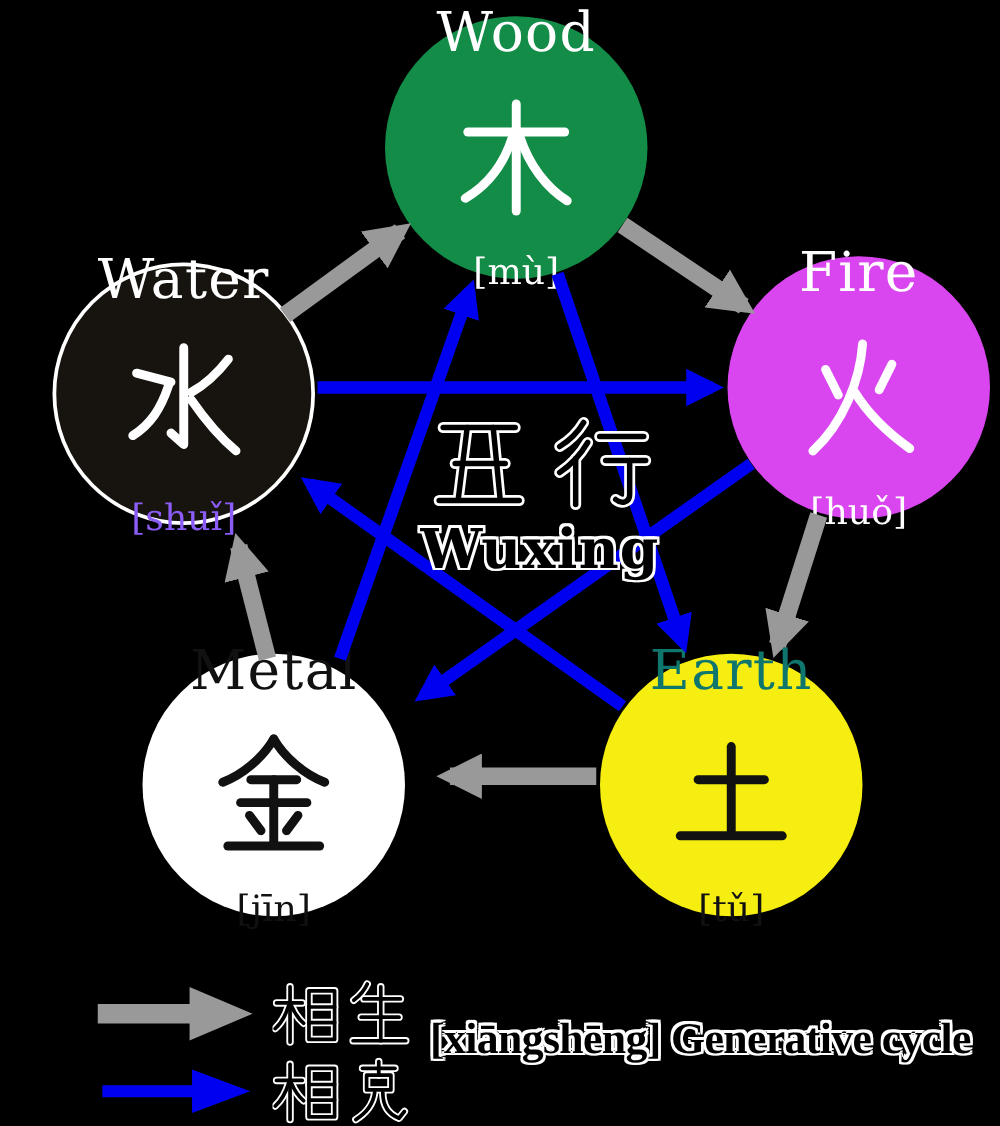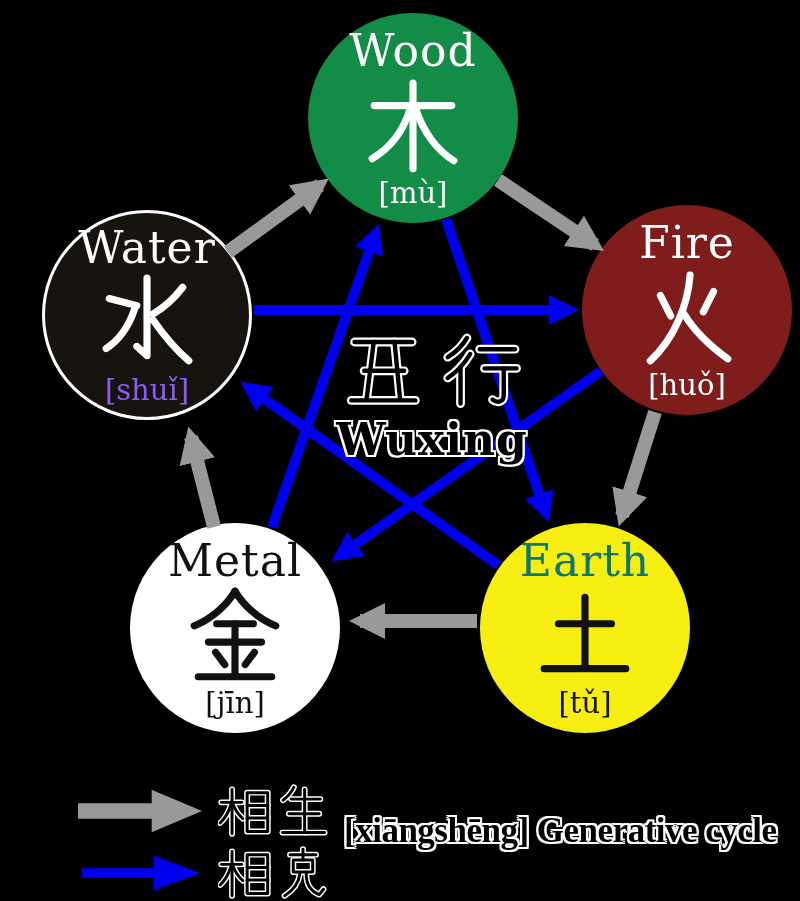--- a/index.html
+++ b/index.html
@@ -1,21 +1,21 @@
 <!DOCTYPE html>
 <html><head>
 <meta charset="utf-8">
 <style>
   html,body{margin:0;padding:0;background:#000;}
   .stage{position:relative;width:800px;height:901px;background:#000;overflow:hidden;
          font-family:"DejaVu Serif",serif;}
   .arrows{position:absolute;left:0;top:0;z-index:2;pointer-events:none;}
   .circle{position:absolute;width:210px;height:210px;border-radius:50%;z-index:1;
           display:flex;flex-direction:column;align-items:center;justify-content:center;
-          text-align:center;box-sizing:border-box;}
+          text-align:center;box-sizing:border-box;gap:24px;}
   .circle.ring{border:3px solid #fff;}
   .el-name{font-size:44px;line-height:1.05;letter-spacing:1px;}
   .el-pinyin{font-size:29px;line-height:1;margin-top:2px;}
   .glyph-row{display:flex;align-items:center;}
   .glyph-row svg{display:block;}
   .center-block{position:absolute;left:432px;top:330px;transform:translateX(-50%);
                 z-index:3;display:flex;flex-direction:column;align-items:center;}
   .center-block .glyph-row{gap:18px;}
   .outlined{color:#000;
     text-shadow:-2px -2px 0 #fff,2px -2px 0 #fff,-2px 2px 0 #fff,2px 2px 0 #fff,
@@ -61,21 +61,21 @@
         <svg viewBox="0 0 100 100" width="102" height="102">
           <path d="M12,30 H88" fill="none" stroke="#ffffff" stroke-width="7" stroke-linecap="round" stroke-linejoin="round"></path>
           <path d="M50,8 V92" fill="none" stroke="#ffffff" stroke-width="7" stroke-linecap="round" stroke-linejoin="round"></path>
           <path d="M47,34 C40,56 27,72 10,82" fill="none" stroke="#ffffff" stroke-width="7" stroke-linecap="round" stroke-linejoin="round"></path>
           <path d="M53,34 C60,56 74,74 90,84" fill="none" stroke="#ffffff" stroke-width="7" stroke-linecap="round" stroke-linejoin="round"></path>
         </svg>
       </div>
     <div class="el-pinyin" style="color: rgb(255, 255, 255);">[mù]</div>
   </div>
 
-  <div class="circle" style="left: 582px; top: 205px; background: #7f1d1d;">
+  <div class="circle" style="left: 582px; top: 205px; background: #d946ef;">
     <div class="el-name" style="color: rgb(255, 255, 255);">Fire</div>
     <div class="glyph-row">
         <svg viewBox="0 0 100 100" width="102" height="102">
           <path d="M24,28 L34,48" fill="none" stroke="#ffffff" stroke-width="7" stroke-linecap="round" stroke-linejoin="round"></path>
           <path d="M76,24 L66,44" fill="none" stroke="#ffffff" stroke-width="7" stroke-linecap="round" stroke-linejoin="round"></path>
           <path d="M53,8 C51,36 38,70 14,92" fill="none" stroke="#ffffff" stroke-width="7" stroke-linecap="round" stroke-linejoin="round"></path>
           <path d="M47,46 C58,64 76,80 90,90" fill="none" stroke="#ffffff" stroke-width="7" stroke-linecap="round" stroke-linejoin="round"></path>
         </svg>
       </div>
     <div class="el-pinyin" style="color: rgb(255, 255, 255);">[huǒ]</div>
@@ -86,21 +86,21 @@
     <div class="glyph-row">
         <svg viewBox="0 0 100 100" width="102" height="102">
           <path d="M50,12 V80" fill="none" stroke="#111111" stroke-width="7" stroke-linecap="round" stroke-linejoin="round"></path>
           <path d="M24,38 H76" fill="none" stroke="#111111" stroke-width="7" stroke-linecap="round" stroke-linejoin="round"></path>
           <path d="M10,82 H90" fill="none" stroke="#111111" stroke-width="7" stroke-linecap="round" stroke-linejoin="round"></path>
         </svg>
       </div>
     <div class="el-pinyin" style="color: rgb(17, 17, 17);">[tǔ]</div>
   </div>
 
-  <div class="circle" style="left: 130px; top: 523px; background: rgb(255, 255, 255);">
+  <div class="circle" style="left: 114px; top: 523px; background: rgb(255, 255, 255);">
     <div class="el-name" style="color: rgb(17, 17, 17);">Metal</div>
     <div class="glyph-row">
         <svg viewBox="0 0 100 100" width="102" height="102">
           <path d="M50,6 C42,20 26,34 10,40" fill="none" stroke="#111111" stroke-width="7" stroke-linecap="round" stroke-linejoin="round"></path>
           <path d="M50,6 C58,20 74,34 90,40" fill="none" stroke="#111111" stroke-width="7" stroke-linecap="round" stroke-linejoin="round"></path>
           <path d="M32,38 H68" fill="none" stroke="#111111" stroke-width="7" stroke-linecap="round" stroke-linejoin="round"></path>
           <path d="M24,56 H76" fill="none" stroke="#111111" stroke-width="7" stroke-linecap="round" stroke-linejoin="round"></path>
           <path d="M50,38 V88" fill="none" stroke="#111111" stroke-width="7" stroke-linecap="round" stroke-linejoin="round"></path>
           <path d="M31,66 L40,78" fill="none" stroke="#111111" stroke-width="7" stroke-linecap="round" stroke-linejoin="round"></path>
           <path d="M69,66 L60,78" fill="none" stroke="#111111" stroke-width="7" stroke-linecap="round" stroke-linejoin="round"></path>

